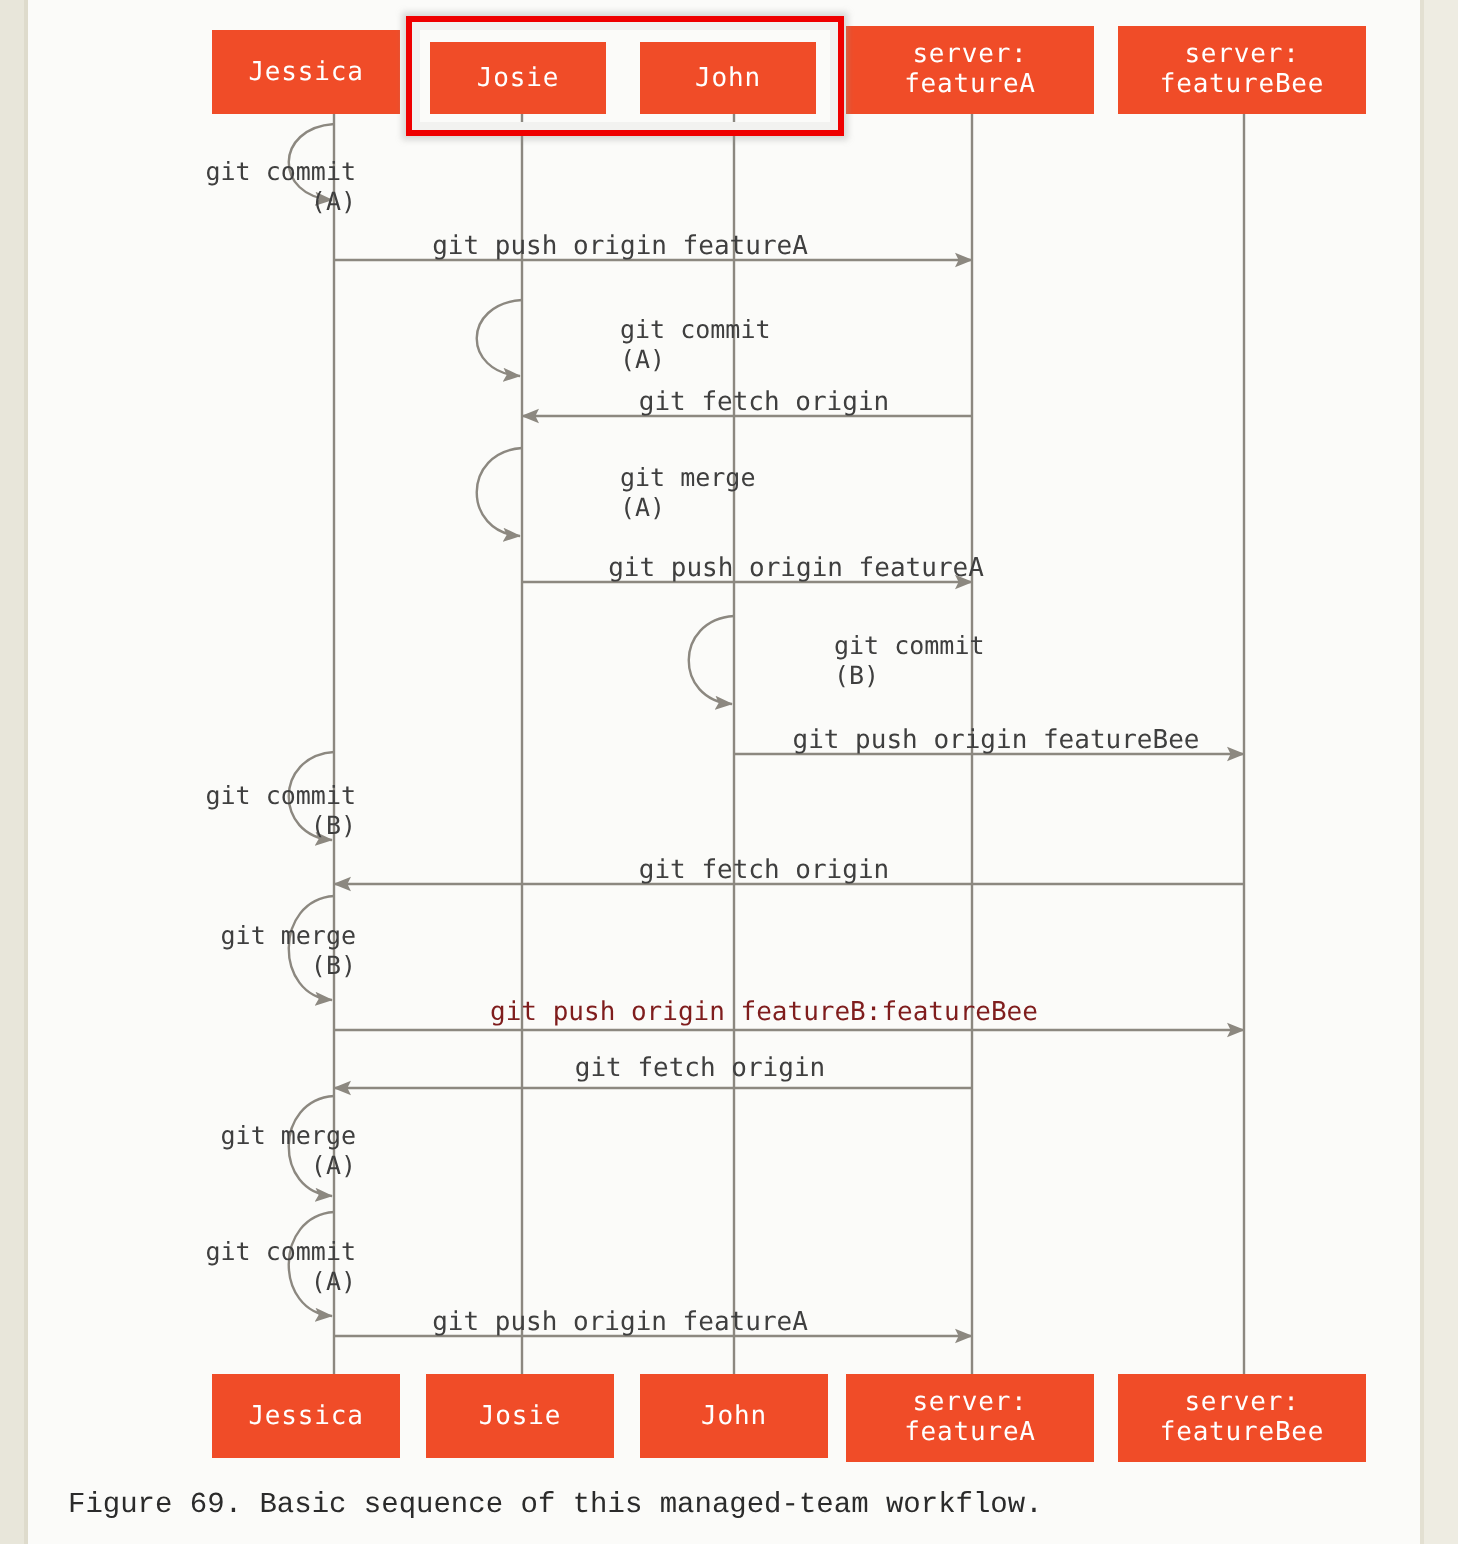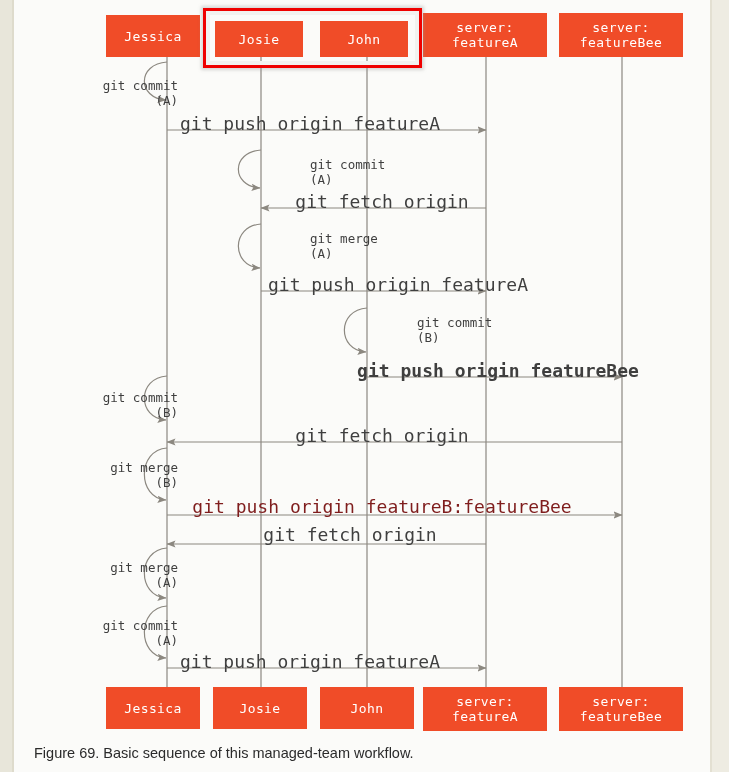--- a/index.html
+++ b/index.html
@@ -74,42 +74,42 @@
     position:absolute;
     border:4px solid #f2f2f0;
     box-sizing:border-box;
     pointer-events:none;
   }
 
   
   .msg-label {
     position:absolute;
     font-family:"DejaVu Sans Mono","Liberation Mono",monospace;
-    font-size:18px;
+    font-size:13px;
     color:#3f3f3f;
     white-space:pre;
     line-height:14px;
     text-align:right;
   }
   .msg-label.center { transform: translateX(-50%); }
   .self-label {
     position:absolute;
     font-family:"DejaVu Sans Mono","Liberation Mono",monospace;
     font-size:12.5px;
     color:#3f3f3f;
     white-space:pre;
     line-height:15px;
     margin-left:44px;
   }
   .self-label.ralign { text-align:right; transform: translateX(-100%); }
 
   #caption {
     position:absolute;
     left:20px; top:745px;
-    font-family:Liberation Sans, sans-serif;
+    font-family:Liberation Mono, monospace;
     font-size:14.5px;
     color:#2b2b2b;
   }
 </style>
 </head>
 <body>
 
 <div id="page-bg"></div>
 <div id="left-strip"></div>
 <div id="left-strip-edge"></div>
@@ -178,21 +178,21 @@
 (A)</div>
         <div class="msg-label center" style="left: 296px; top: 117px; color: rgb(63, 63, 63);">git push origin featureA</div>
         <div class="self-label" style="left: 252px; top: 157px; color: rgb(63, 63, 63);">git commit
 (A)</div>
         <div class="msg-label center" style="left: 368px; top: 195px; color: rgb(63, 63, 63);">git fetch origin</div>
         <div class="self-label" style="left: 252px; top: 231px; color: rgb(63, 63, 63);">git merge
 (A)</div>
         <div class="msg-label center" style="left: 384px; top: 278px; color: rgb(63, 63, 63);">git push origin featureA</div>
         <div class="self-label" style="left: 359px; top: 315px; color: rgb(63, 63, 63);">git commit
 (B)</div>
-        <div class="msg-label center" style="left: 484px; top: 364px; color: rgb(63, 63, 63); font-weight: bold;">git push origin featureBee</div>
+        <div class="msg-label center" style="left: 484px; top: 364px; color: rgb(63, 63, 63);">git push origin featureBee</div>
         <div class="self-label ralign" style="left: 120px; top: 390px; color: rgb(63, 63, 63);">git commit
 (B)</div>
         <div class="msg-label center" style="left: 368px; top: 429px; color: rgb(63, 63, 63);">git fetch origin</div>
         <div class="self-label ralign" style="left: 120px; top: 460px; color: rgb(63, 63, 63);">git merge
 (B)</div>
         <div class="msg-label center" style="left: 368px; top: 500px; color: #7f1d1d;">git push origin featureB:featureBee</div>
         <div class="msg-label center" style="left: 336px; top: 528px; color: rgb(63, 63, 63);">git fetch origin</div>
         <div class="self-label ralign" style="left: 120px; top: 560px; color: rgb(63, 63, 63);">git merge
 (A)</div>
         <div class="self-label ralign" style="left: 120px; top: 618px; color: rgb(63, 63, 63);">git commit

